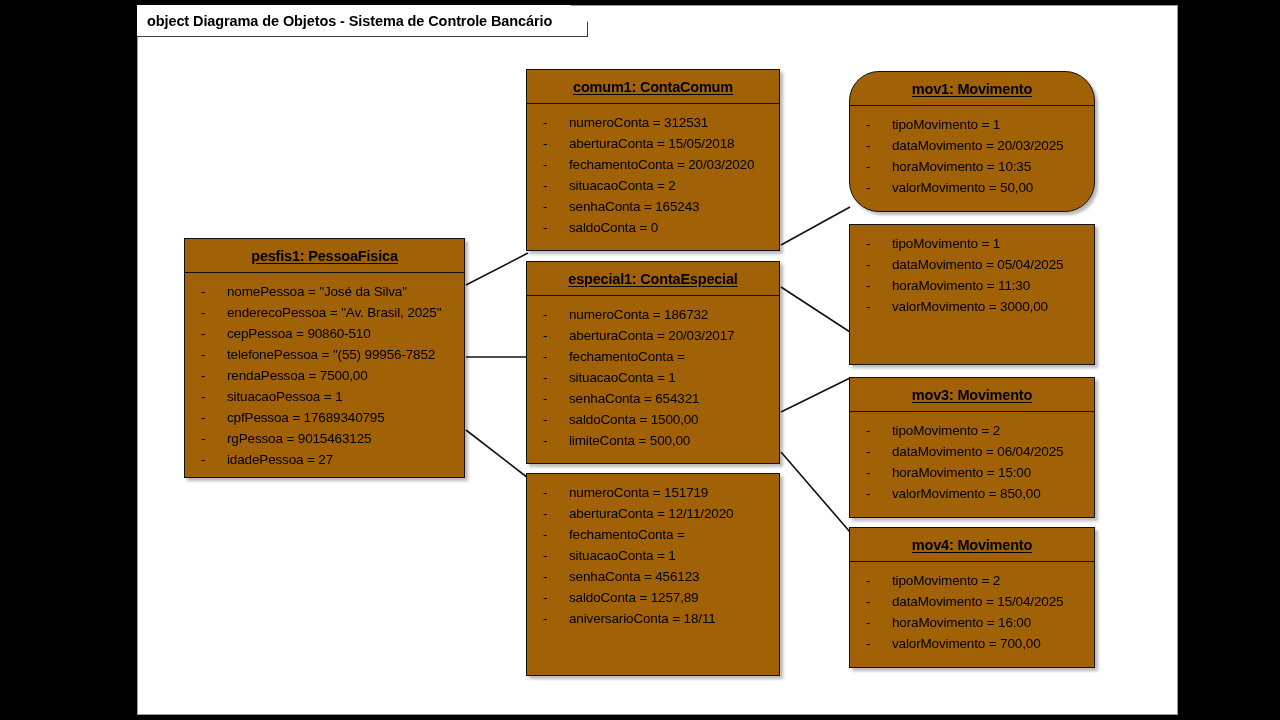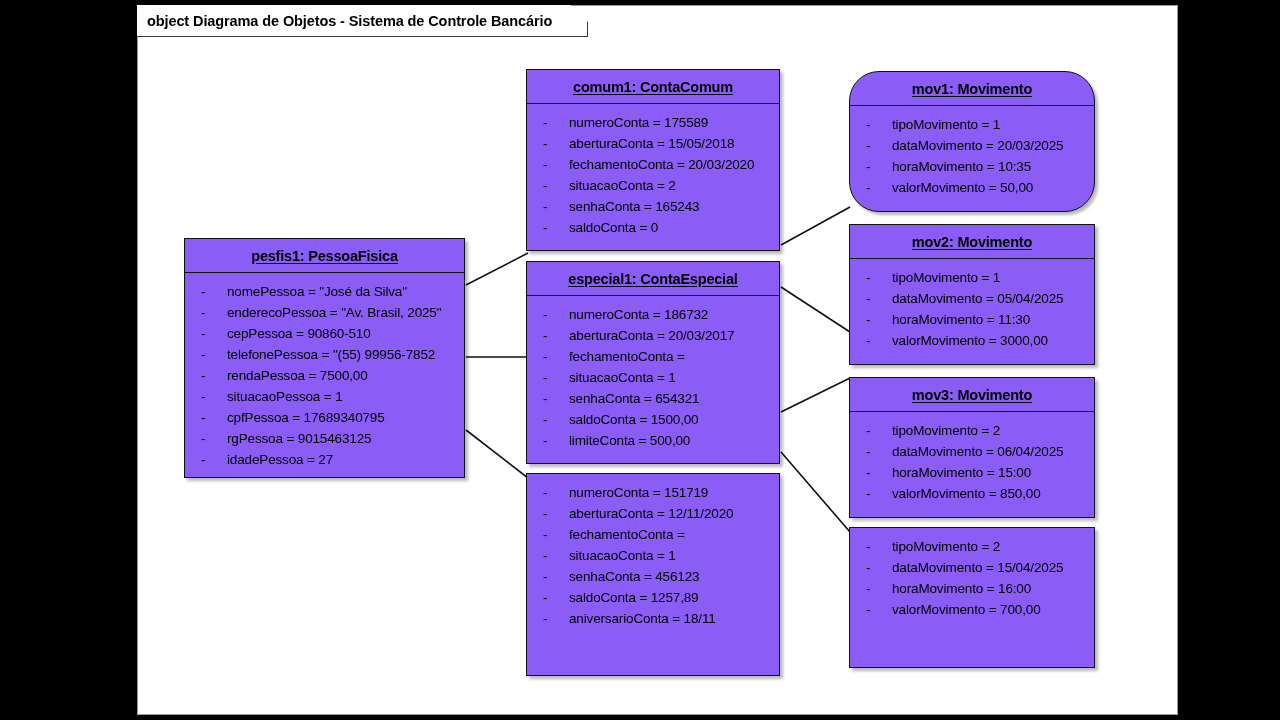--- a/index.html
+++ b/index.html
@@ -23,21 +23,21 @@
     display:flex;align-items:center;
     -webkit-clip-path:polygon(0 0, calc(100% - 18px) 0, 100% 55%, 100% 100%, 0 100%);
     clip-path:polygon(0 0, calc(100% - 18px) 0, 100% 55%, 100% 100%, 0 100%);
   }
   #frame-tab-label{
     font-size:14.5px;font-weight:bold;color:#000;white-space:nowrap;letter-spacing:-0.1px;
   }
 
   
   .obj{
-    position:absolute;background:#8b5cf6;
+    position:absolute;background:#a16207;
     border:1.4px solid #111;box-sizing:border-box;
     box-shadow:3px 3px 3px rgba(0,0,0,0.28);
     z-index:5;
   }
   .obj-title{
     text-align:center;font-weight:bold;font-size:14.5px;color:#000;
     padding:9px 6px 8px 6px;
     border-bottom:1.4px solid #111;
     white-space:nowrap;letter-spacing:-0.2px;
   }
@@ -119,21 +119,21 @@
     </div>
   </div>
 
   <div class="obj" id="box-comum1" style="left:526px;top:69px;width:254px;height:182px;">
     <div class="obj-title">
       <span>comum1: ContaComum</span>
     </div>
     <div class="attrs">
       <div class="attr">
           <span class="bullet">-</span>
-          <span class="txt">numeroConta = 175589</span>
+          <span class="txt">numeroConta = 312531</span>
         </div>
       <div class="attr">
           <span class="bullet">-</span>
           <span class="txt">aberturaConta = 15/05/2018</span>
         </div>
       <div class="attr">
           <span class="bullet">-</span>
           <span class="txt">fechamentoConta = 20/03/2020</span>
         </div>
       <div class="attr">
@@ -238,23 +238,20 @@
           <span class="txt">horaMovimento = 10:35</span>
         </div>
       <div class="attr">
           <span class="bullet">-</span>
           <span class="txt">valorMovimento = 50,00</span>
         </div>
     </div>
   </div>
 
   <div class="obj" id="box-mov2" style="left:849px;top:224px;width:246px;height:141px;">
-    <div class="obj-title">
-      <span>mov2: Movimento</span>
-    </div>
     <div class="attrs">
       <div class="attr">
           <span class="bullet">-</span>
           <span class="txt">tipoMovimento = 1</span>
         </div>
       <div class="attr">
           <span class="bullet">-</span>
           <span class="txt">dataMovimento = 05/04/2025</span>
         </div>
       <div class="attr">
@@ -286,20 +283,23 @@
           <span class="txt">horaMovimento = 15:00</span>
         </div>
       <div class="attr">
           <span class="bullet">-</span>
           <span class="txt">valorMovimento = 850,00</span>
         </div>
     </div>
   </div>
 
   <div class="obj" id="box-mov4" style="left:849px;top:527px;width:246px;height:141px;">
+    <div class="obj-title">
+      <span>mov4: Movimento</span>
+    </div>
     <div class="attrs">
       <div class="attr">
           <span class="bullet">-</span>
           <span class="txt">tipoMovimento = 2</span>
         </div>
       <div class="attr">
           <span class="bullet">-</span>
           <span class="txt">dataMovimento = 15/04/2025</span>
         </div>
       <div class="attr">

